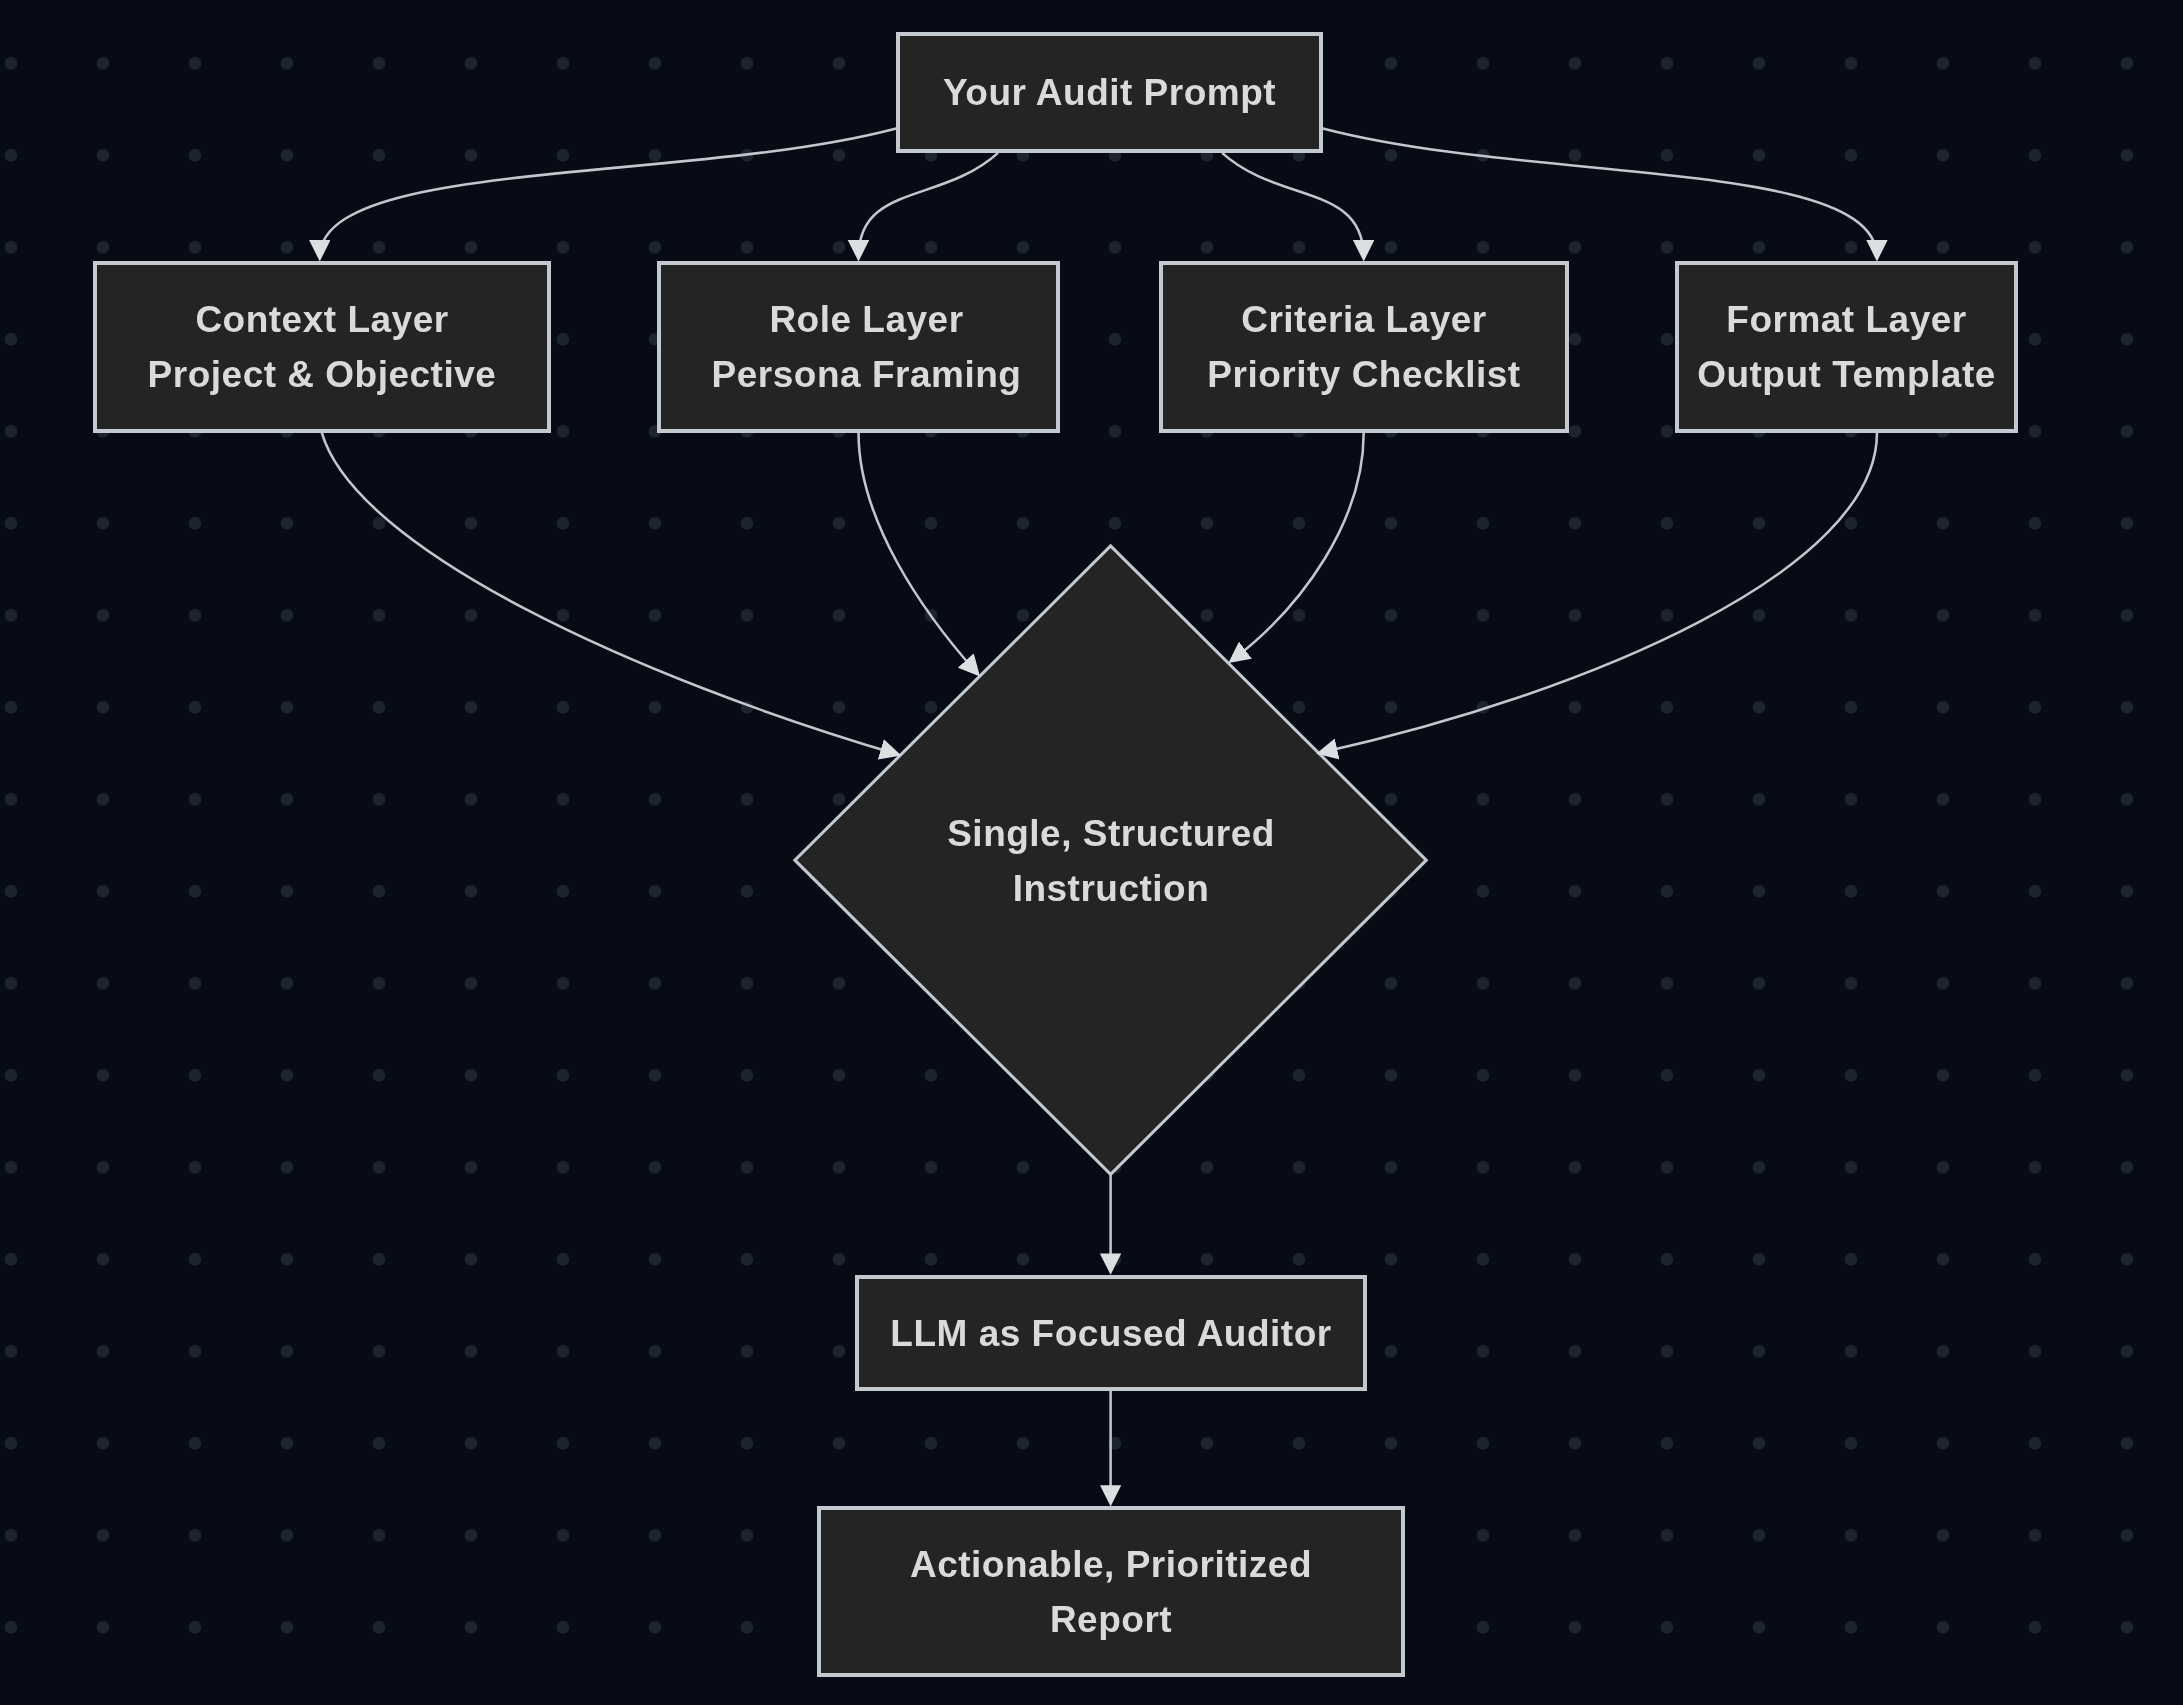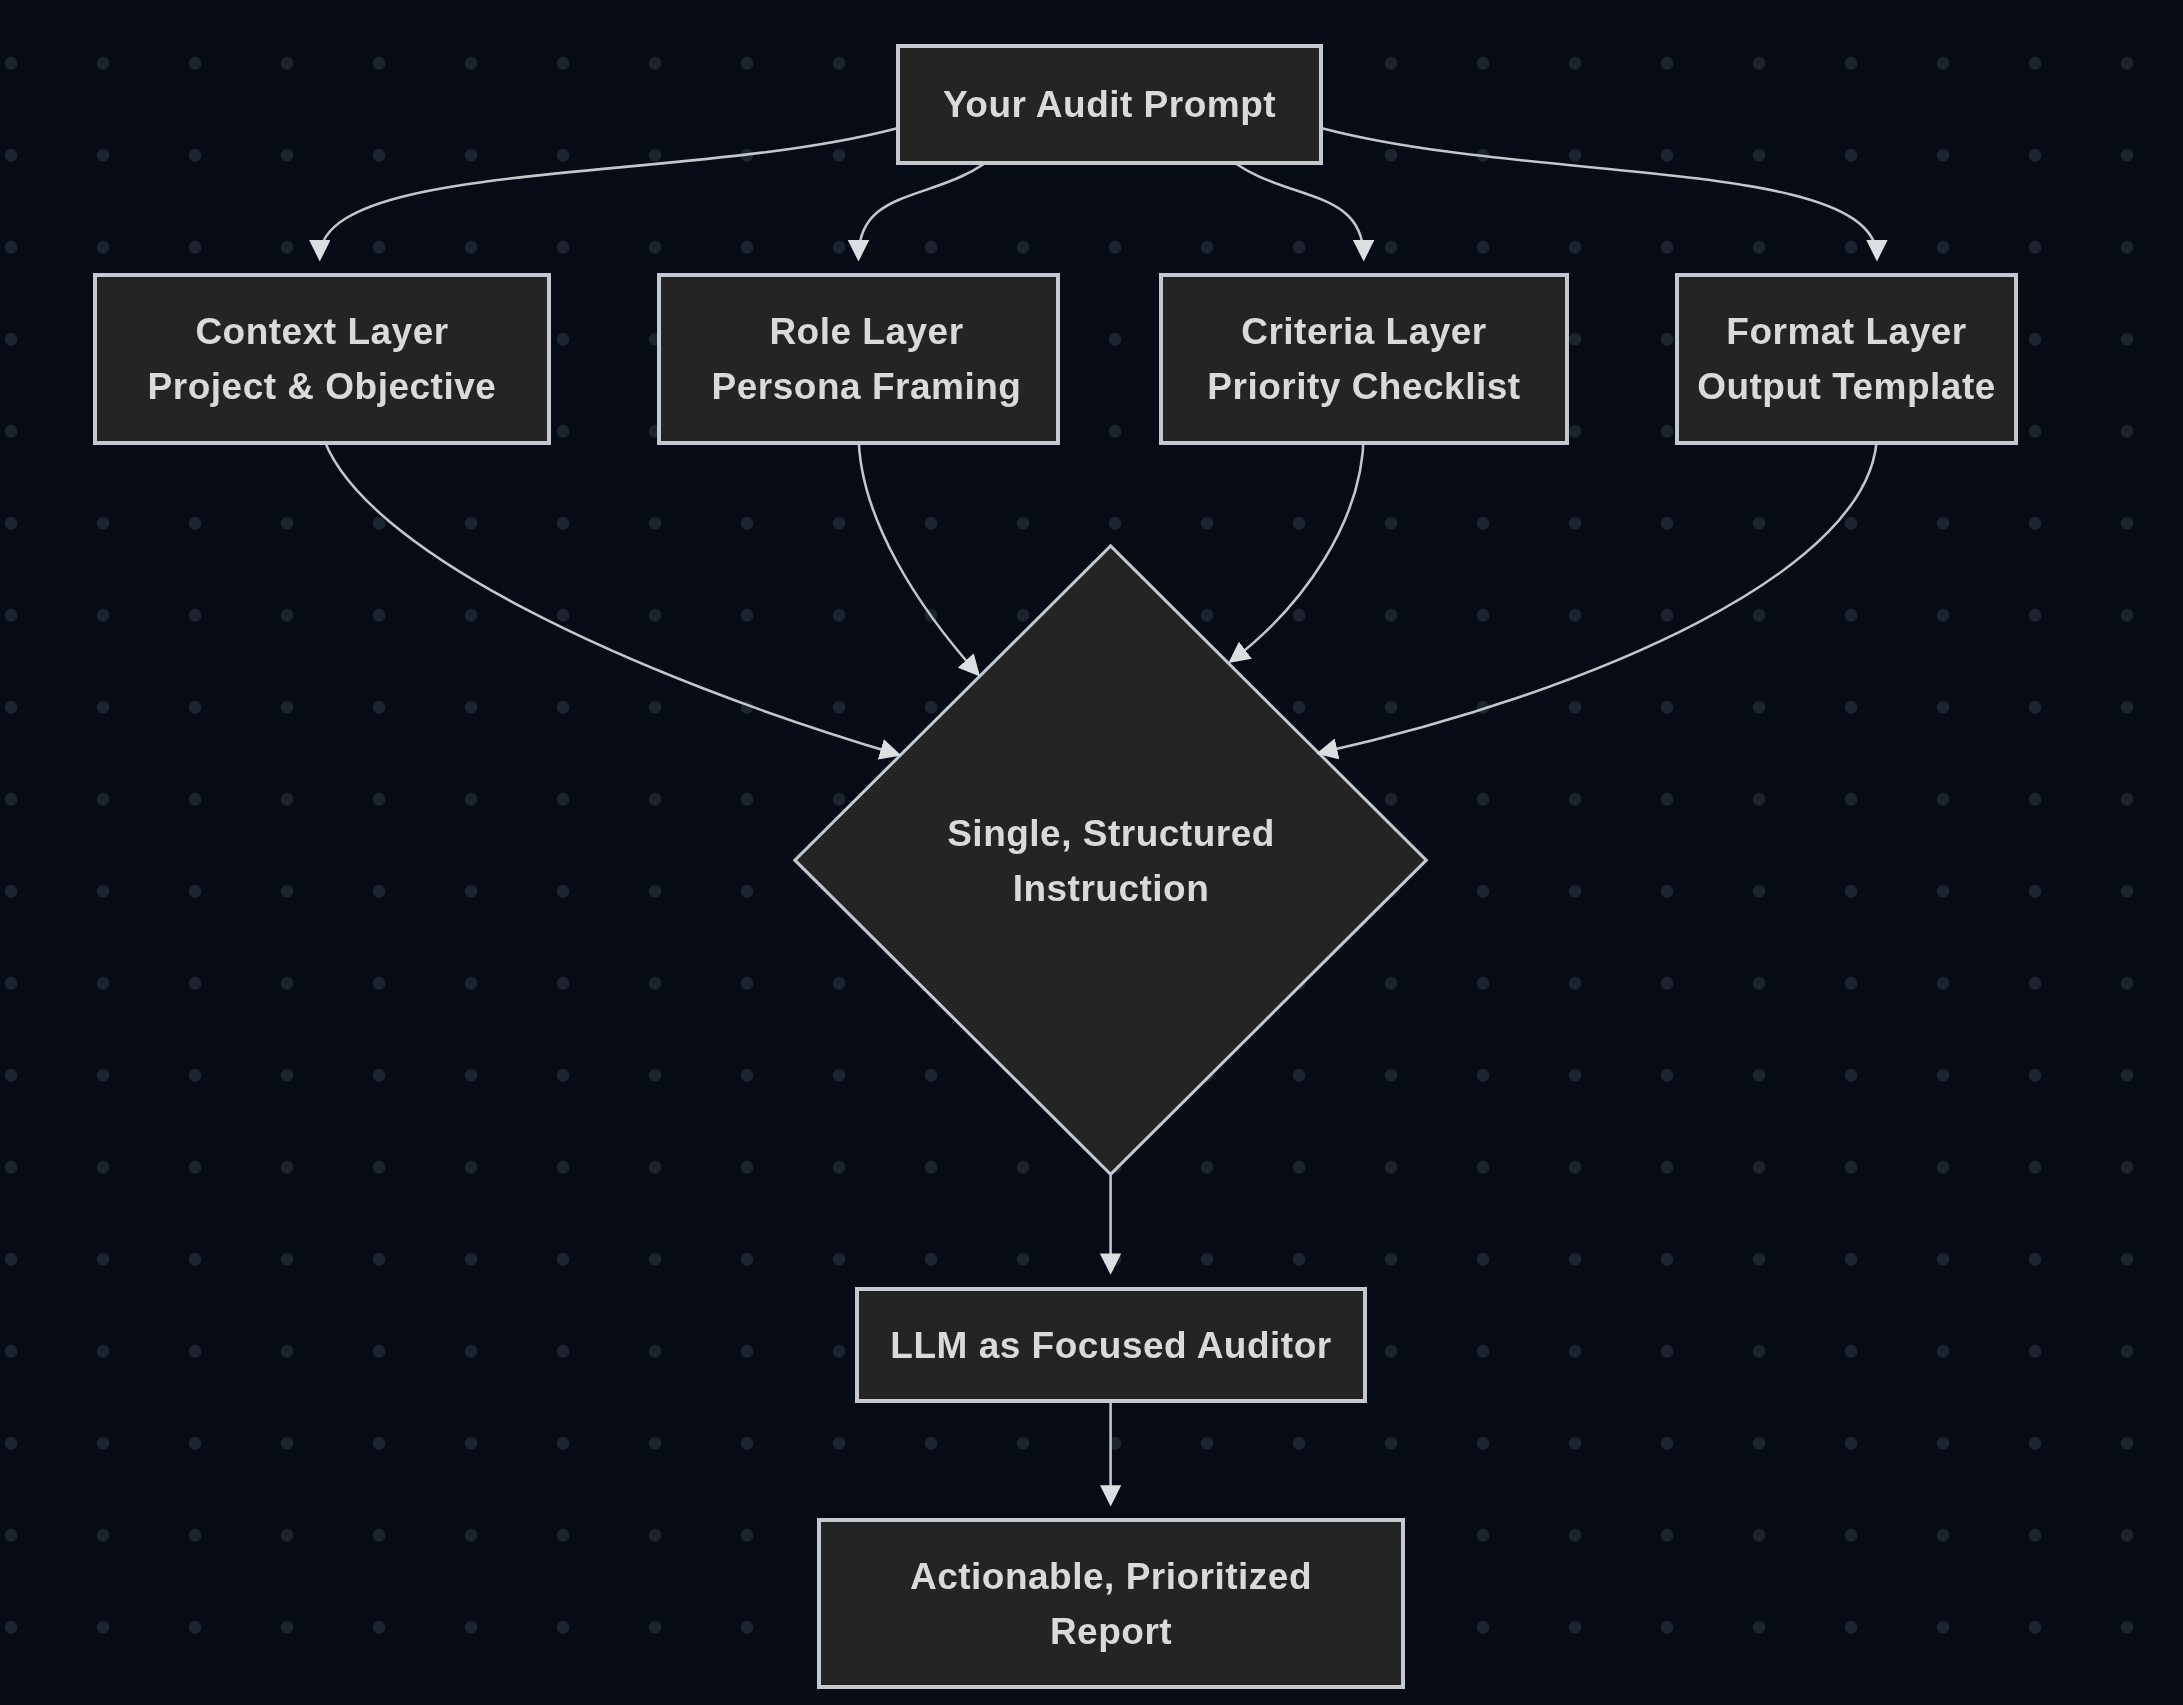--- a/index.html
+++ b/index.html
@@ -32,21 +32,20 @@
     color: #d8dadc;
     display: flex;
     flex-direction: column;
     align-items: center;
     justify-content: center;
     text-align: center;
     font-size: 37px;
     font-weight: 600;
     line-height: 55px;
     letter-spacing: 0.5px;
-    margin-top: 12px;
   }
   .node-prompt   { left: 896px; top: 32px;   width: 427px;  height: 121px; }
   .node-context  { left: 93px;  top: 261px;  width: 458px;  height: 172px; }
   .node-role     { left: 657px; top: 261px;  width: 403px;  height: 172px; padding-left: 16px; }
   .node-criteria { left: 1159px; top: 261px;  width: 410px;  height: 172px; text-align: center; }
   .node-format   { left: 1675px; top: 261px;  width: 343px;  height: 172px; }
   .node-llm      { left: 855px; top: 1275px; width: 512px; height: 116px; }
   .node-report   { left: 817px; top: 1506px; width: 588px; height: 171px; }
   .diamond-label {
     position: absolute;

